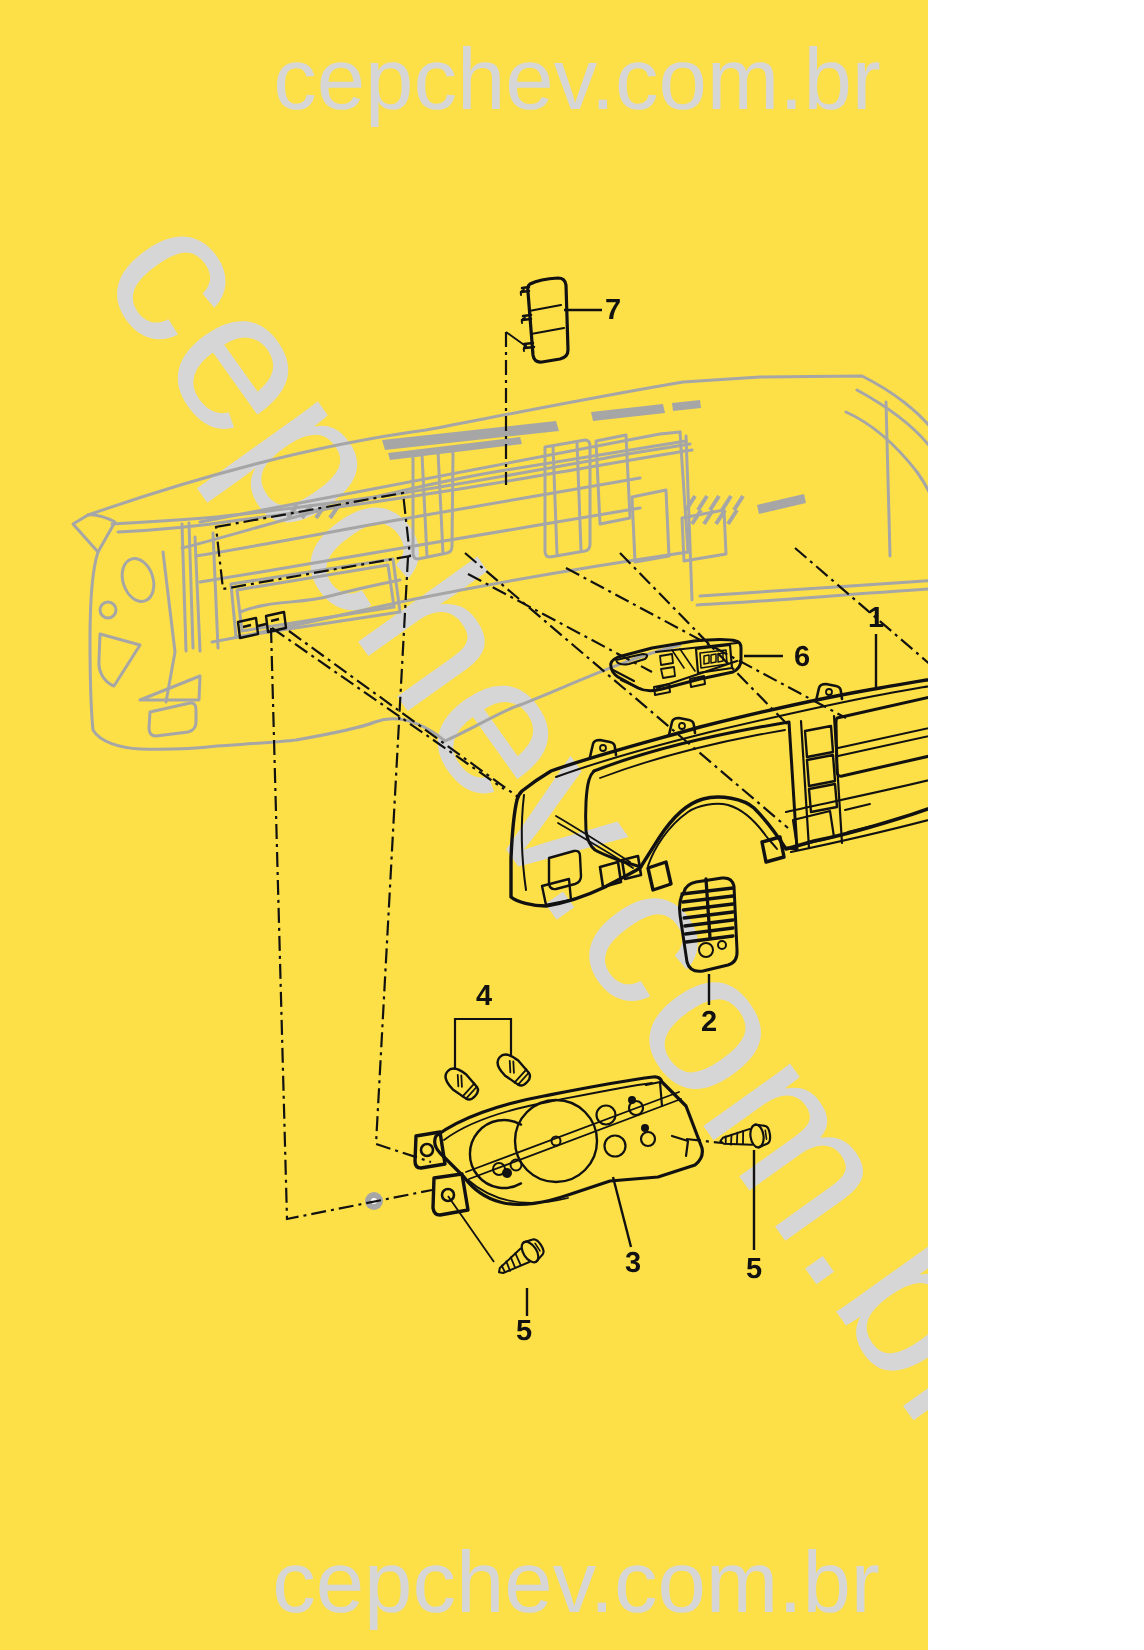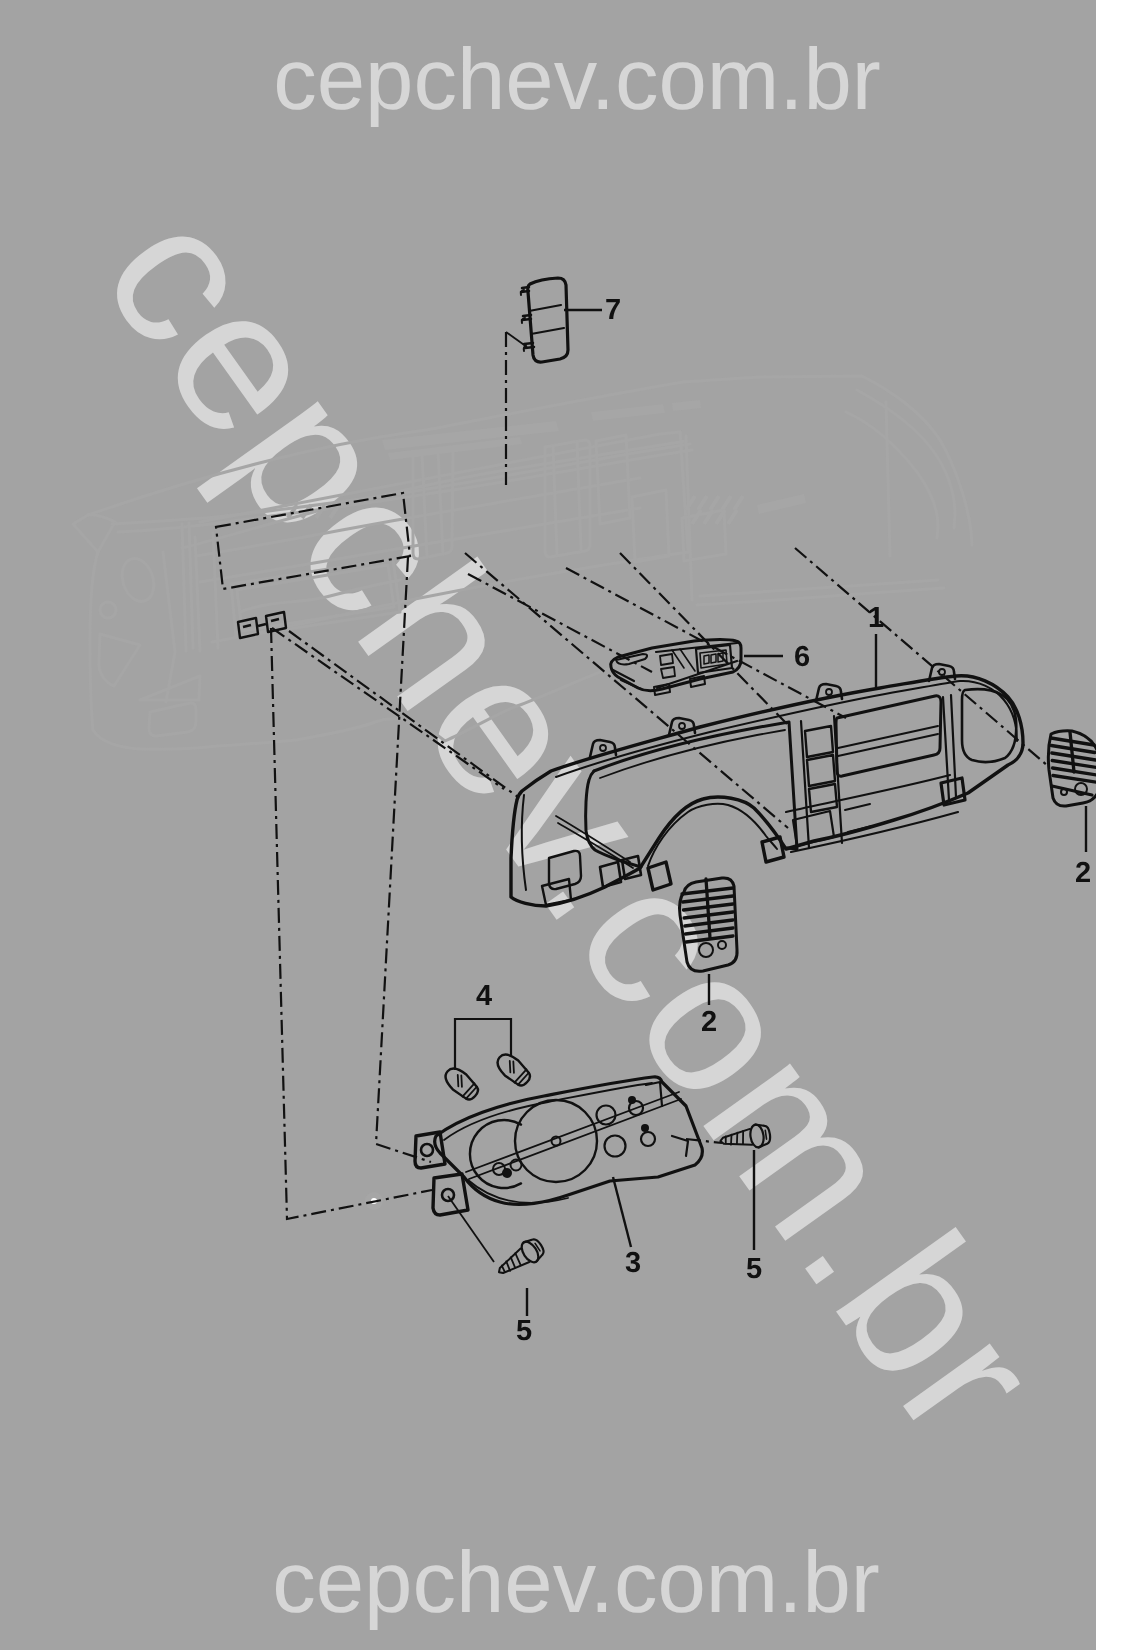--- a/index.html
+++ b/index.html
@@ -1,16 +1,16 @@
 <!DOCTYPE html>
 <html><head>
 <meta charset="utf-8">
 <style>
   html, body { margin: 0; padding: 0; background: #ffffff; }
-  .page { position: relative; width: 1096px; height: 1650px; background: #a3a3a3; overflow: hidden; }
+  .page { position: relative; width: 928px; height: 1650px; background: #fde047; overflow: hidden; }
   svg { display: block; }
   text { user-select: none; -webkit-font-smoothing: antialiased; text-rendering: geometricPrecision; }
 </style>
 </head>
 <body>
 
 <div class="page">
 <svg width="1144" height="1650" viewBox="0 0 1144 1650" xmlns="http://www.w3.org/2000/svg">
 
 <g id="wm-group" font-family="Liberation Sans, sans-serif" fill="#d6d6d6">

